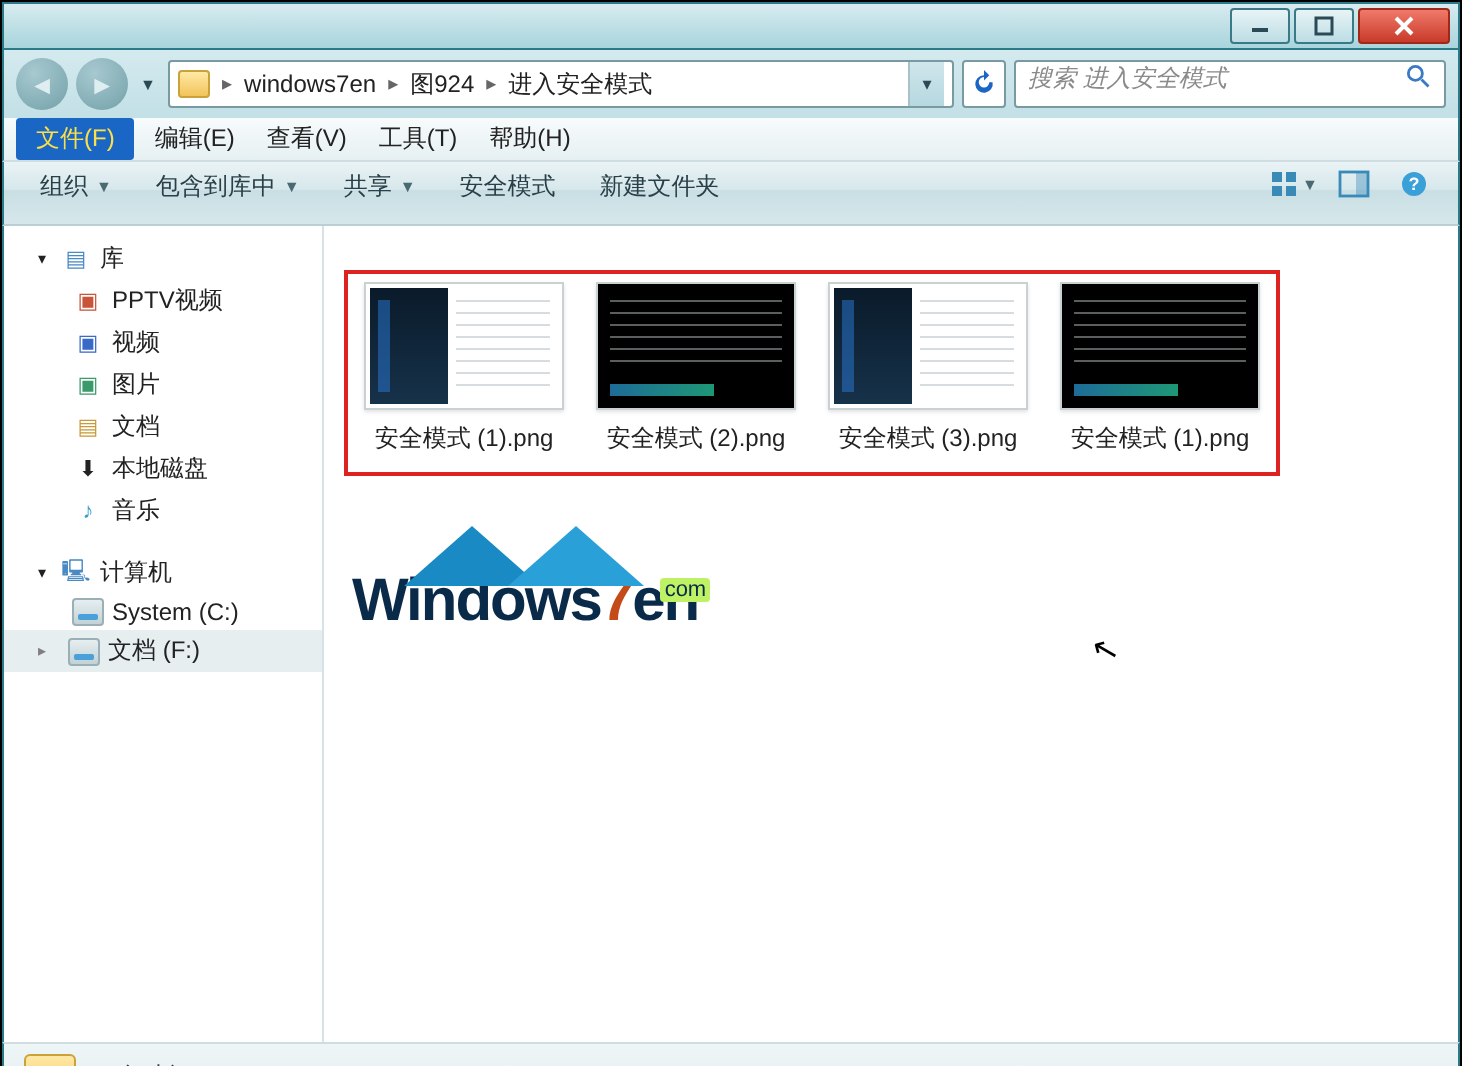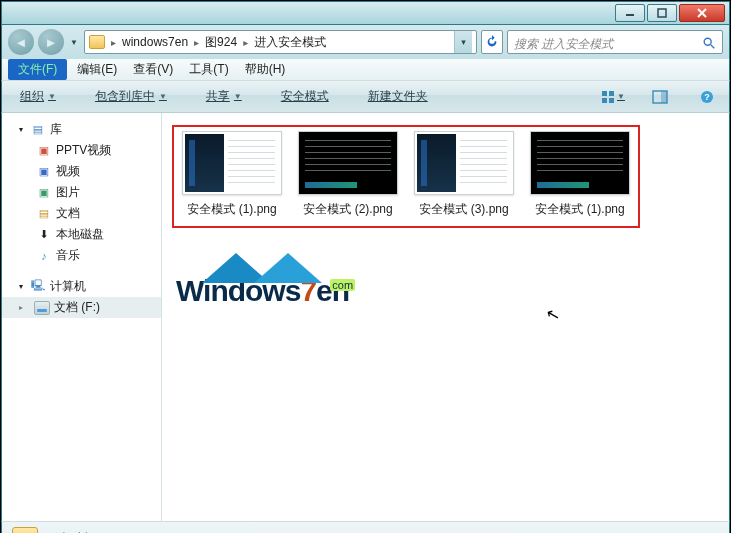--- a/index.html
+++ b/index.html
@@ -34,38 +34,38 @@
     display:flex; align-items:center; padding:0 4px; font-size:12px; color:#222; overflow:hidden;
   }
   .pathbox .foldericn { width:16px; height:14px; background:linear-gradient(to bottom,#ffe9a6,#f2c45a); border:1px solid #caa23a; border-radius:2px; margin-right:4px; }
   .pathseg { padding:0 4px; }
   .pathsep { padding:0 2px; color:#666; font-size:10px; }
   .pathdrop { margin-left:auto; width:18px; height:22px; background:linear-gradient(to bottom,#cfe6ec,#b6d8df); display:flex; align-items:center; justify-content:center; font-size:9px; color:#2a4a55; border-left:1px solid #a8c2c8;}
   .refresh { width:22px; height:24px; background:#fff; border:1px solid #7a9aa2; border-radius:2px; display:flex; align-items:center; justify-content:center; }
   .refresh svg { width:14px; height:14px; }
   .searchbox {
     width:216px; height:24px; background:#fff; border:1px solid #7a9aa2; border-radius:2px;
-    display:flex; align-items:flex-end; padding:0 6px; font-size:12px; color:#8a8a8a; font-style:italic;
+    display:flex; align-items:flex-start; padding:0 6px; font-size:12px; color:#8a8a8a; font-style:italic;
   }
   .searchbox .mag { margin-left:auto; }
 
   
   .menubar {
     height:22px; background:linear-gradient(to bottom,#f7fbfc,#e6f0f2);
     border-left:1px solid #2a7a88; border-right:1px solid #2a7a88; border-bottom:1px solid #cfdde0;
     display:flex; align-items:center; padding:0 6px; gap:4px; font-size:12px; color:#222;
   }
   .menuitem { padding:2px 6px; }
-  .menuitem:first-child { background:#1a66c4; color:#86efac; border-radius:2px; padding:2px 10px; }
+  .menuitem:first-child { background:#1a66c4; color:#fde047; border-radius:2px; padding:2px 10px; }
 
   
   .cmdbar {
     height:32px; background:linear-gradient(to bottom,#eaf3f5,#d6e7eb 45%,#c9dfe4 46%,#d6e7eb);
     border-left:1px solid #2a7a88; border-right:1px solid #2a7a88; border-bottom:1px solid #bacfd4;
-    display:flex; align-items:center; padding:0 10px; gap:23px; font-size:12px; color:#2a4048;text-decoration:underline;
+    display:flex; align-items:flex-start; padding:0 10px; gap:6px; font-size:12px; color:#2a4048;
   }
   .cmditem { padding:4px 8px; display:flex; align-items:center; gap:4px; }
   .chev { font-size:8px; color:#4a6a72; }
   .spacer { flex:1; }
   .iconbtn { width:24px; height:22px; display:flex; align-items:center; justify-content:center; color:#2a6a7a; font-size:13px; }
 
   
   .split {
     display:flex; height:408px;
     border-left:1px solid #2a7a88; border-right:1px solid #2a7a88;
@@ -86,21 +86,21 @@
   .ni-icn.cd { border-radius:50%; background:radial-gradient(circle,#fff 20%,#d0d8da 60%,#b0bcc0); border:1px solid #9ab0b6; }
   .ni-icn.lib { color:#4a8ac4; }
   .ni-icn.pc { color:#4a8ac4; }
   .ni-icn.music { color:#3aa0c8; }
   .ni-icn.vid { color:#3a6ac8; }
   .ni-icn.pic { color:#3a9a6a; }
   .ni-icn.doc { color:#c89a3a; }
   .ni-icn.pptv { color:#c8543a; }
 
   .content {
-    flex:1; background:#fff; position:relative; padding:12px 10px 0 10px;
+    flex:1; background:#fff; position:relative; padding:12px 10px 0 10px;margin-top:10px;
   }
   .redbox { border:2px solid #d22; padding:4px 4px 8px 4px; display:flex; gap:8px; width:fit-content; }
   .thumb { width:108px; display:flex; flex-direction:column; align-items:center; gap:6px; }
   .thumb .pic {
     width:100px; height:64px; border:1px solid #c8d2d5; padding:2px; background:#fff; box-shadow:0 1px 2px rgba(0,0,0,.12);
     display:flex; overflow:hidden;
   }
   .pic.styleA .l { width:42%; background:linear-gradient(to bottom,#0a1a2a,#16324a); position:relative; }
   .pic.styleA .l::before { content:""; position:absolute; top:6px; bottom:6px; left:4px; width:6px; background:linear-gradient(#2a7ad8,#2a7ad8) 0 0/100% 4px repeat-y; opacity:.5; }
   .pic.styleA .r { flex:1; background:#fff; position:relative; }
@@ -289,20 +289,24 @@
             <span>音乐</span>
           </div>
       </div>
 
       <div class="navgroup">
         <div class="navhdr">
           <span class="navtri exp">▾</span>
           <span class="ni-icn pc">🖳</span>
           <span>计算机</span>
         </div>
+        <div class="navitem">
+            <span class="ni-icn drive"></span>
+            <span>System (C:)</span>
+          </div>
         <div class="navitem hl">
             <span class="navtri" style="margin-left:-20px;margin-right:4px;">▸</span>
             <span class="ni-icn drive"></span>
             <span>文档 (F:)</span>
           </div>
       </div>
     </div>
 
     <div class="content">
       <div class="redbox" id="filerow">

